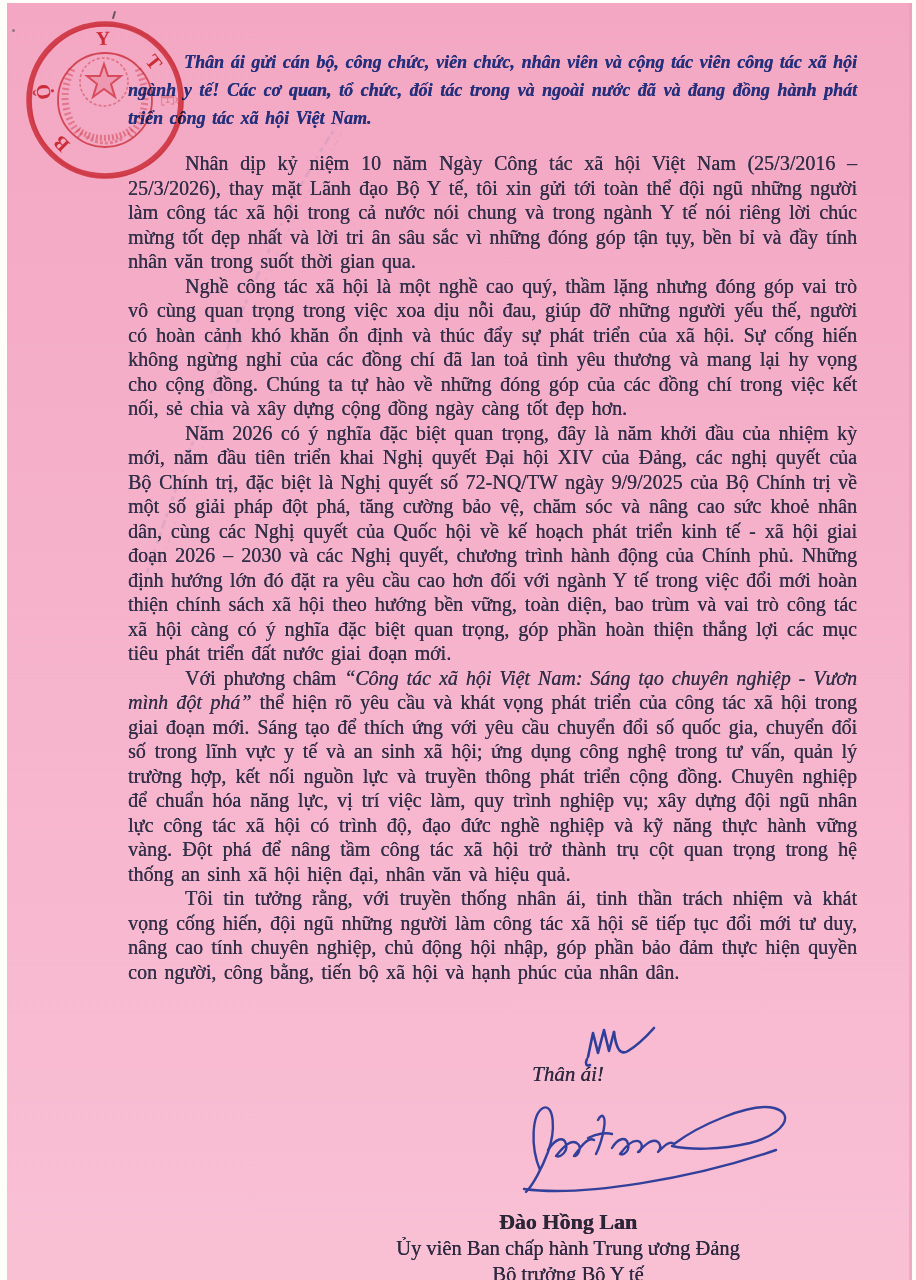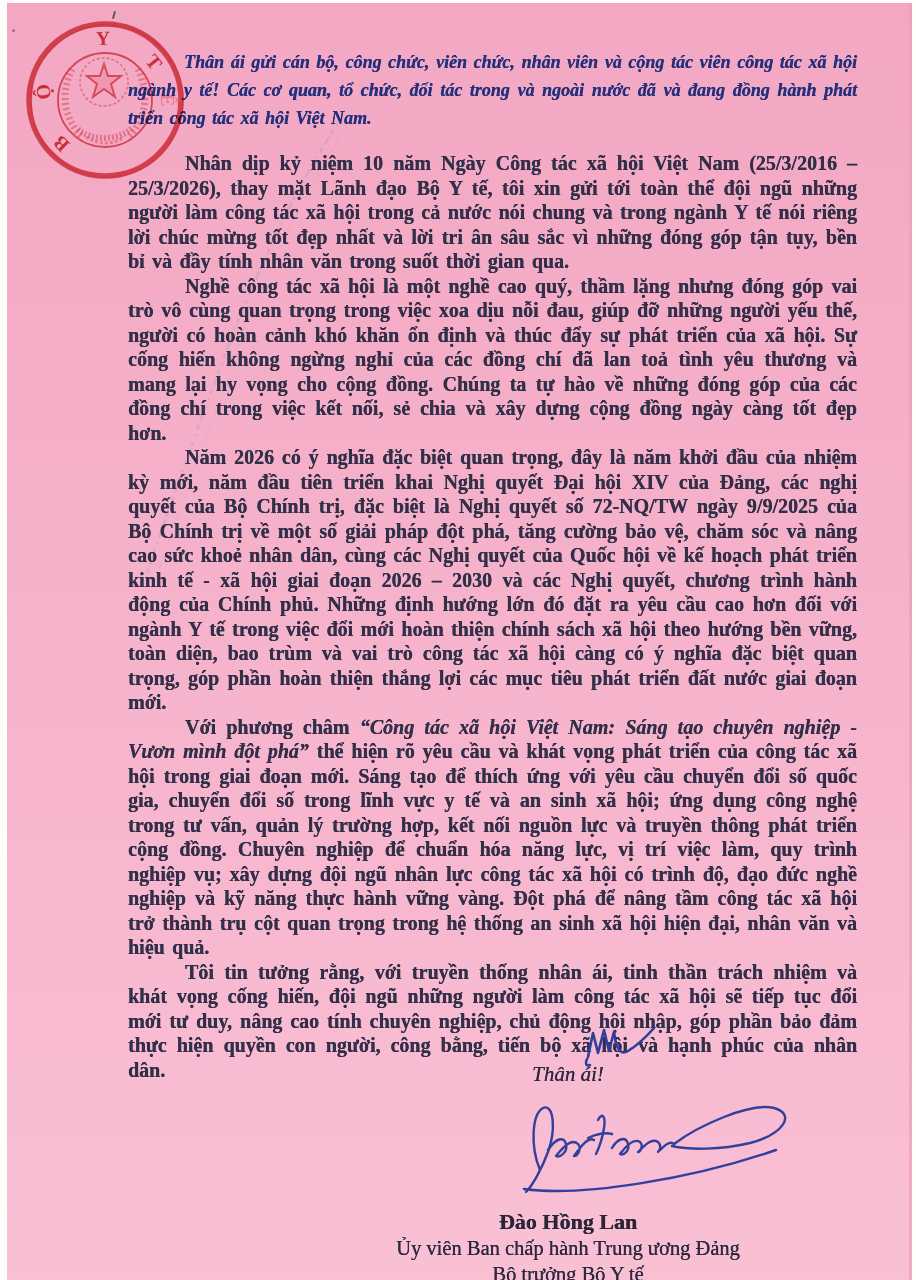--- a/index.html
+++ b/index.html
@@ -18,21 +18,20 @@
   .salutation{
     margin:0 0 19px 0;
     font-size:18px; line-height:28px; font-weight:bold; font-style:italic;
     color:#25307c; text-align:justify; text-indent:56px; word-spacing:2px;
     text-shadow:0.3px 0 0 currentColor;
   }
   .para{
     margin:0; font-size:20px; line-height:24.5px;
     text-align:justify; text-indent:57px; word-spacing:2.4px;
     text-shadow:0.25px 0 0 currentColor;
-    font-weight:bold;
   }
   .para .motto-quote{font-style:italic;}
   .closing-block{
     position:absolute; left:201px; top:1058px; width:720px; text-align:center;
     color:#2c2940;
   }
   .closing{font-size:21px; font-style:italic; line-height:26px; text-shadow:0.25px 0 0 currentColor;}
   .sig-space{height:122px;}
   .signer-name{font-size:22px; font-weight:bold; line-height:26px; color:#2a2638; text-shadow:0.3px 0 0 currentColor;}
   .signer-title{font-size:20.5px; line-height:26px; text-shadow:0.2px 0 0 currentColor;}

